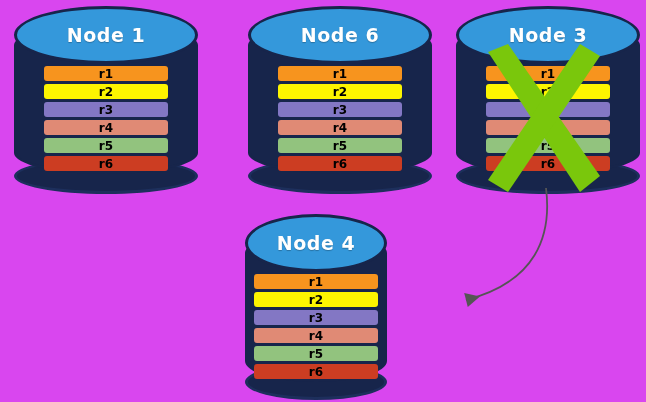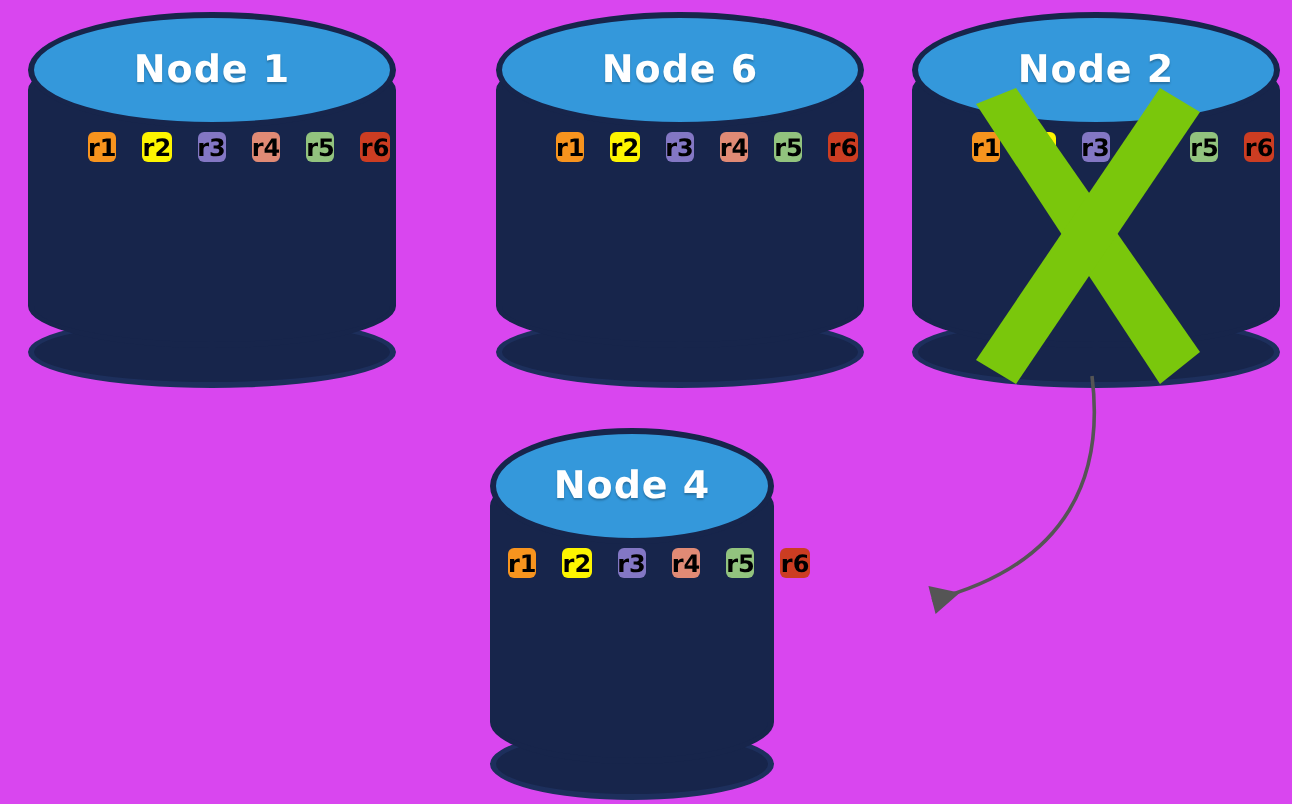--- a/index.html
+++ b/index.html
@@ -71,22 +71,22 @@
   }
 
   .rows {
     position: absolute;
     left: 50%;
     transform: translateX(-50%);
     top: 60px;
     width: 124px;
     z-index: 4;
     display: flex;
-    flex-direction: row;
-    gap: 13px;
+    flex-direction: column;
+    gap: 3px;
   }
   .row {
     height: 15px;
     border-radius: 3px;
     display: flex;
     align-items: center;
     justify-content: center;
     color: #000000;
     font-size: 12px;
     font-weight: bold;
@@ -174,21 +174,21 @@
         <div class="row" style="background: rgb(204, 61, 34);">
           <span>r6</span>
         </div>
       </div>
   </div>
 
   <div class="node" id="node3">
     <div class="cyl-bottom"></div>
     <div class="cyl-body"></div>
     <div class="cyl-top">
-      <span class="node-title">Node  2</span>
+      <span class="node-title">Node  3</span>
     </div>
     <div class="rows">
         <div class="row" style="background: rgb(247, 148, 30);">
           <span>r1</span>
         </div>
         <div class="row" style="background: rgb(253, 245, 0);">
           <span>r2</span>
         </div>
         <div class="row" style="background: rgb(131, 119, 196);">
           <span>r3</span>

